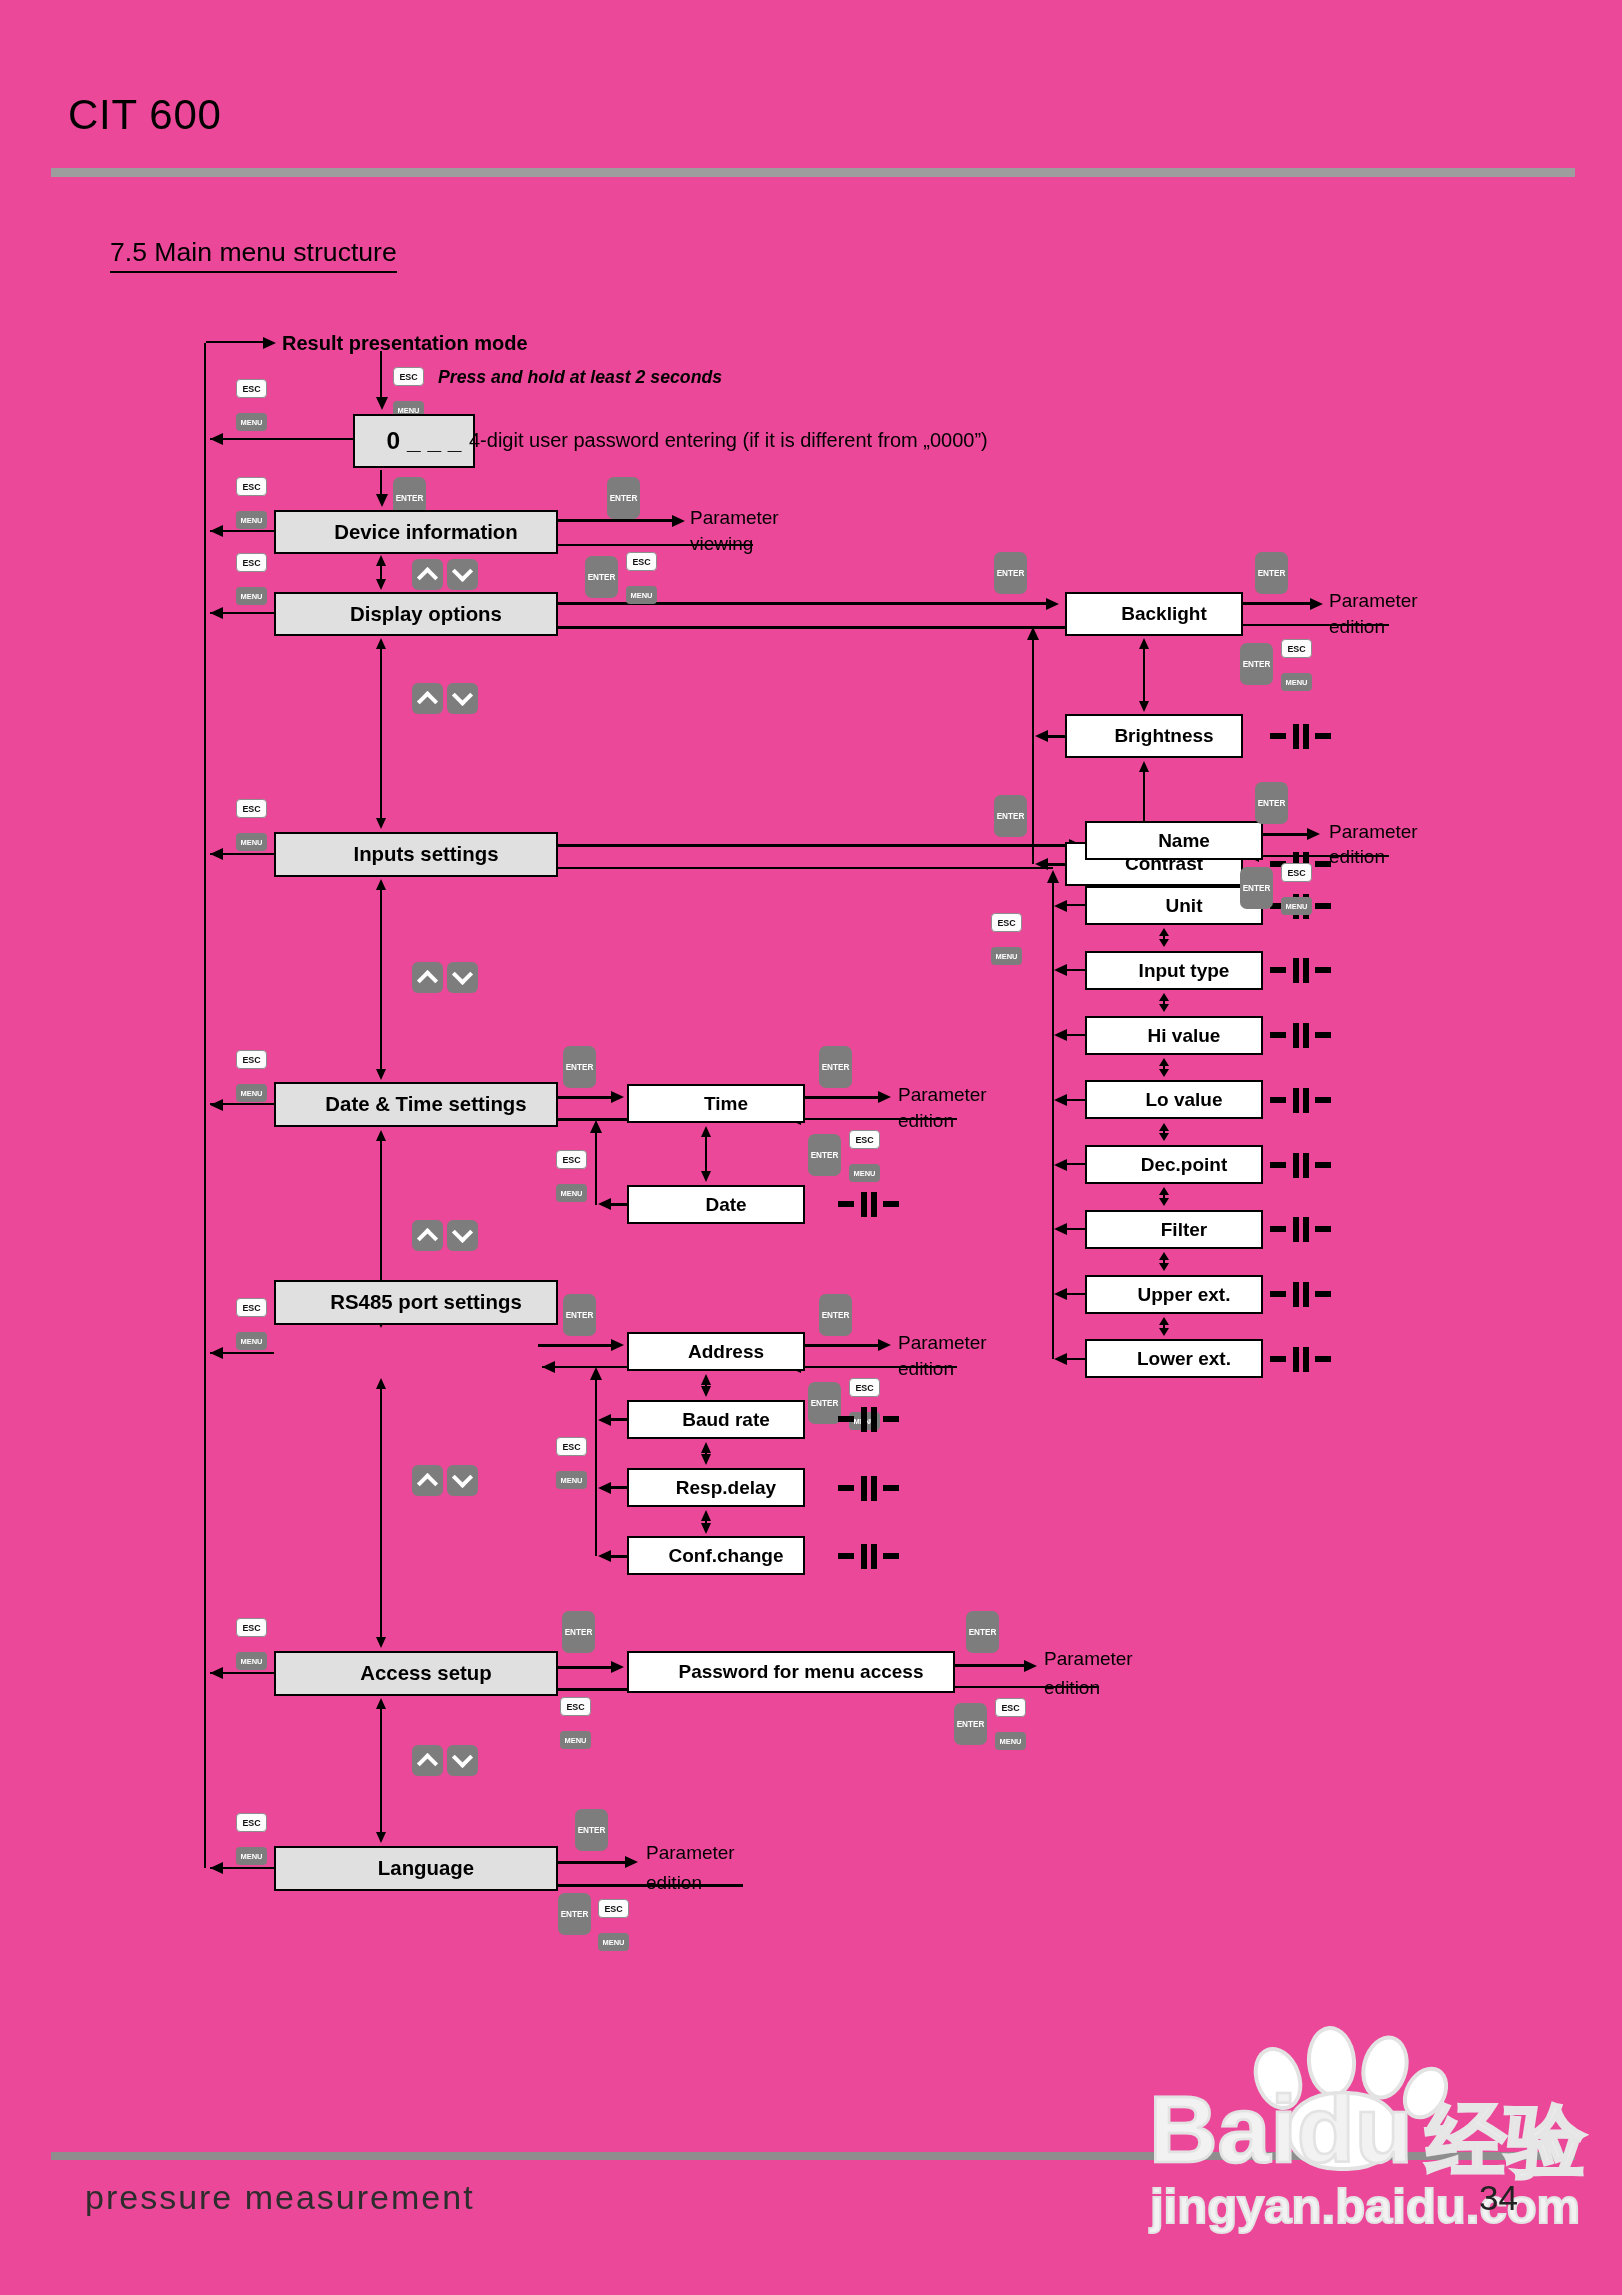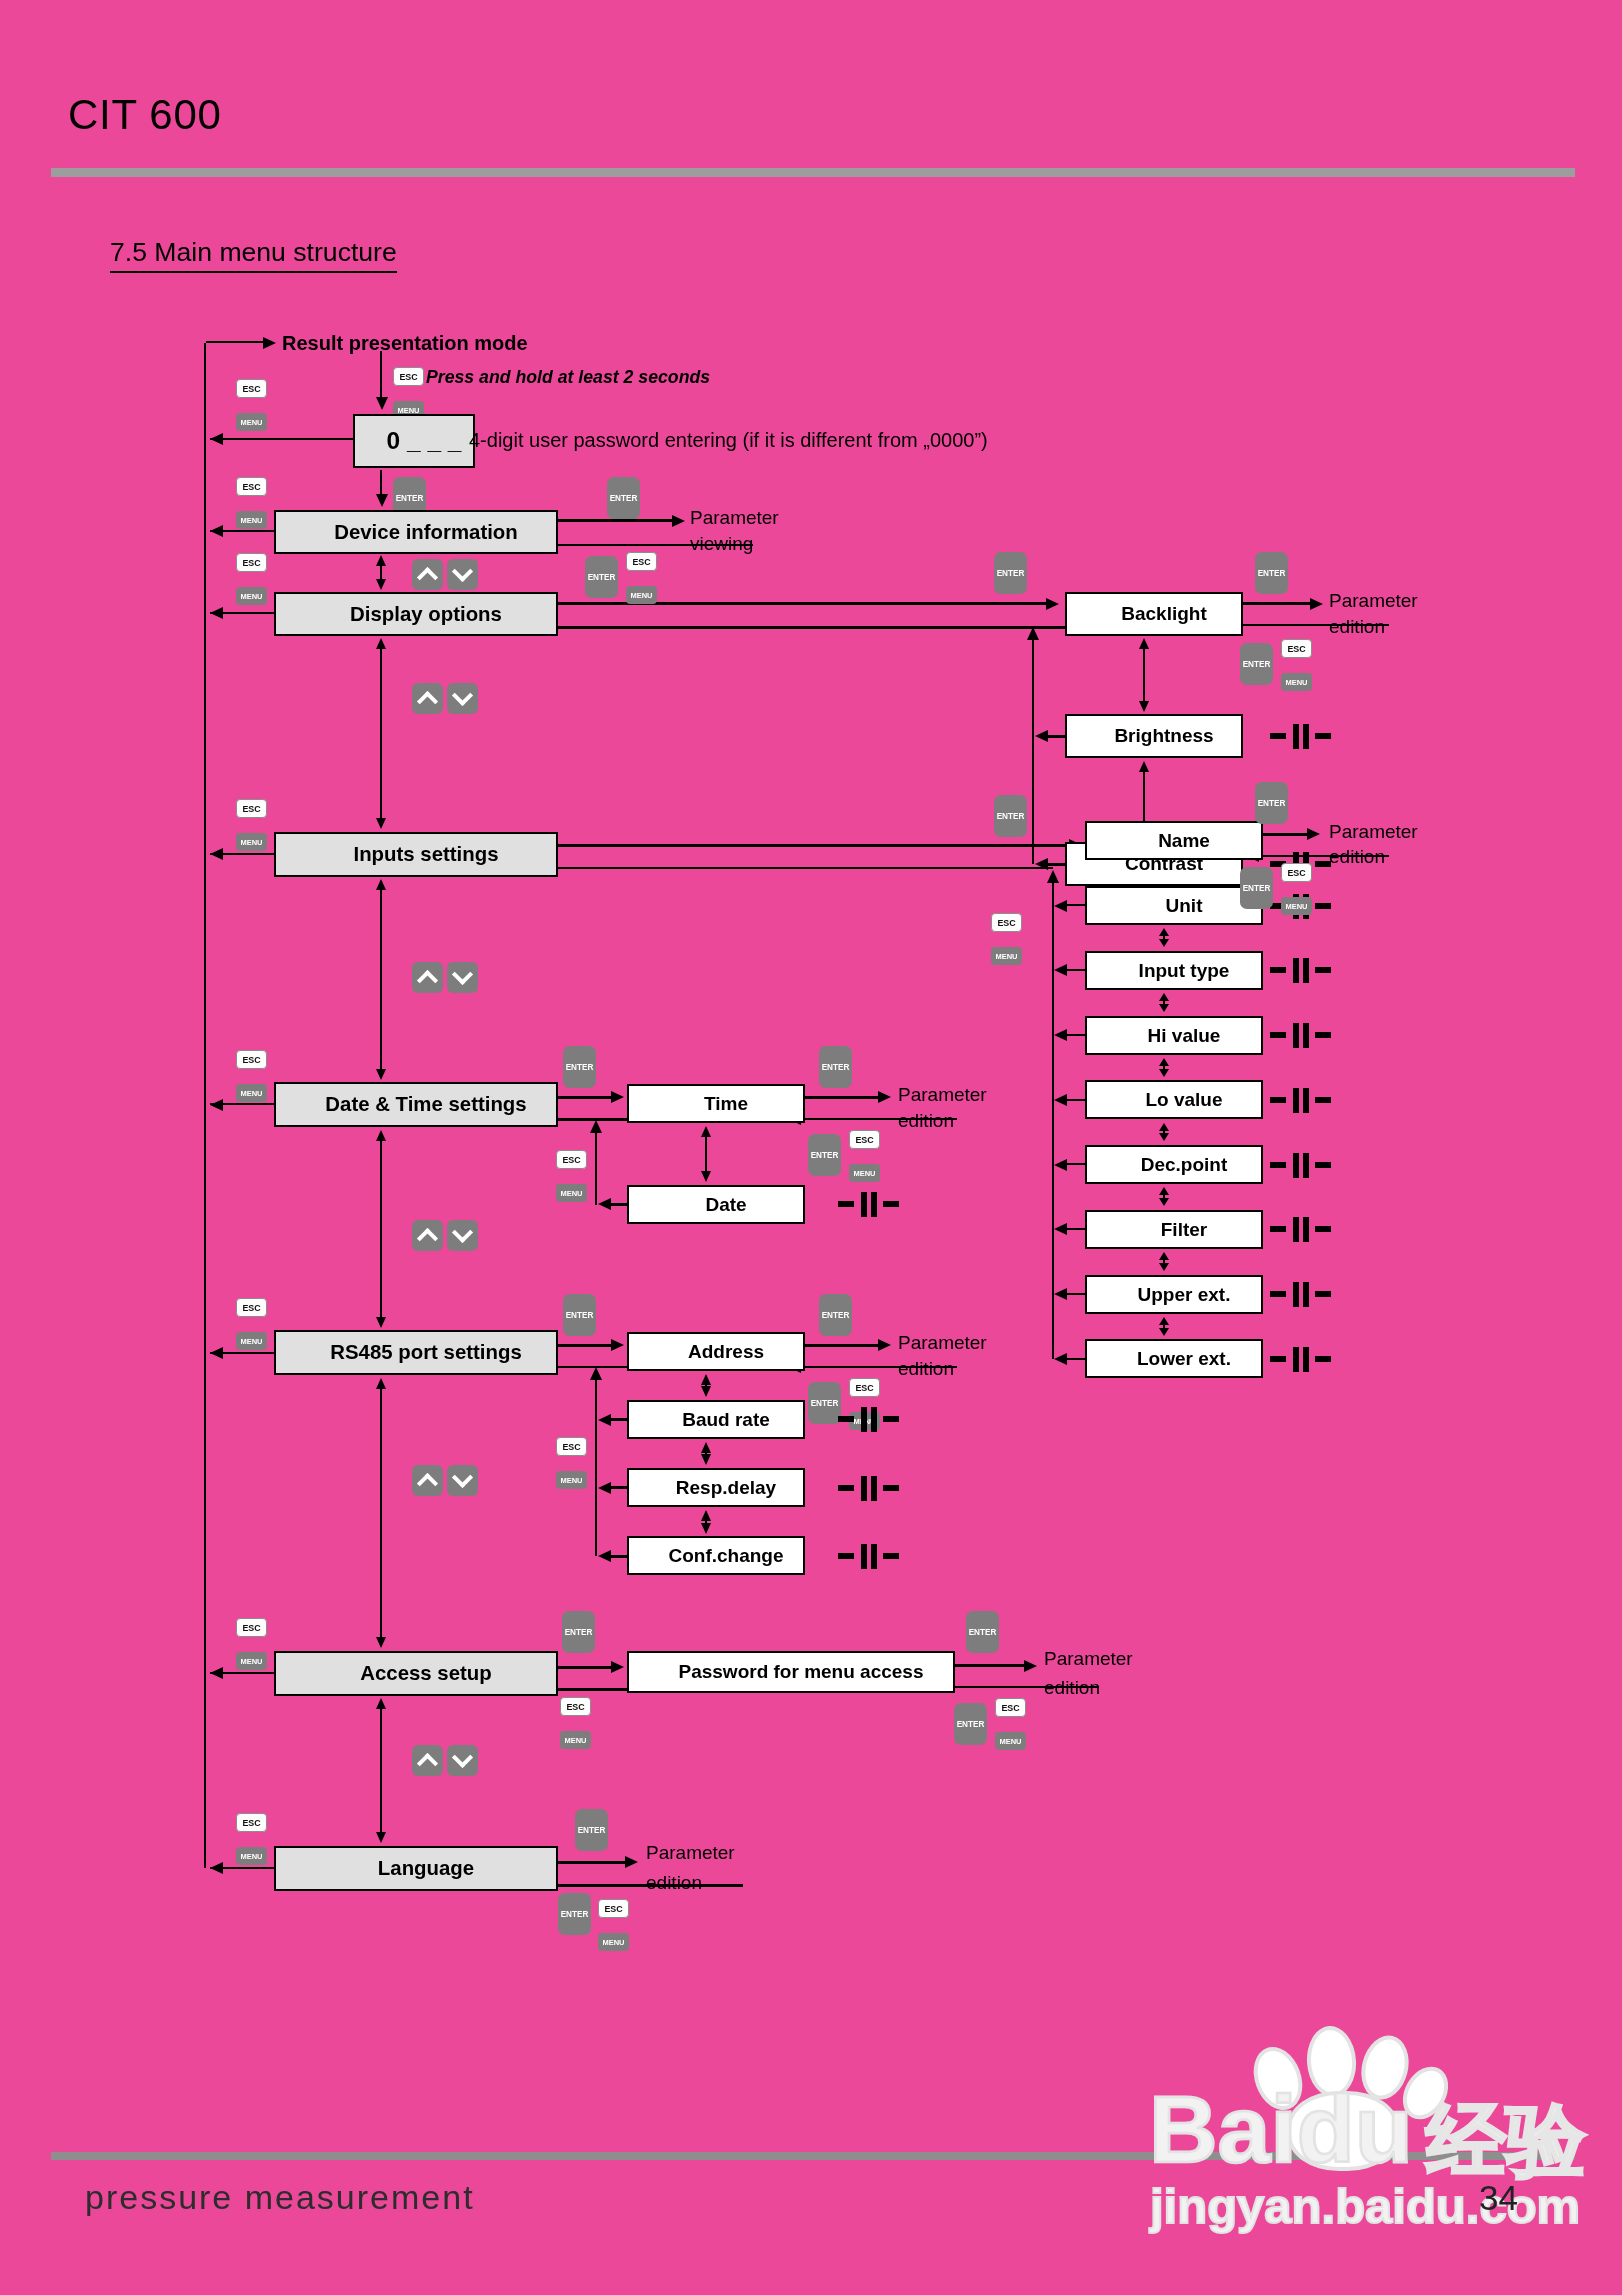--- a/index.html
+++ b/index.html
@@ -57,21 +57,21 @@
       <div class="vl" style="left: 204px; top: 343px; width: 2px; height: 1525px;"></div>
       <div class="hl" style="left: 206px; top: 341px; width: 65px; height: 2px;"></div>
       <div class="ah" style="left: 263px; top: 337px; border-top: 6.1px solid transparent; border-bottom: 6.1px solid transparent; border-left: 13.6px solid rgb(0, 0, 0);"></div>
       <div class="txt t29b" style="left: 282px; top: 331px;">Result presentation mode</div>
       <div class="vl" style="left: 380px; top: 351px; width: 2px; height: 49px;"></div>
       <div class="ah" style="left: 376px; top: 397px; border-left: 6.1px solid transparent; border-right: 6.1px solid transparent; border-top: 13.6px solid rgb(0, 0, 0);"></div>
       <div class="escbtn" style="left: 393px; top: 367px;">
         <div class="ek">ESC</div>
         <div class="mk">MENU</div>
       </div>
-      <div class="txt t26bi" style="left: 426px; top: 367px;">Press and hold at least 2 seconds</div>
+      <div class="txt t26bi" style="left: 438px; top: 367px;">Press and hold at least 2 seconds</div>
       <div class="dbox gray" style="left: 353px; top: 414px; width: 98px; height: 50px; font-size: 24.5px;">
         <span>0 _ _ _</span>
       </div>
       <div class="escbtn" style="left: 236px; top: 379px;">
         <div class="ek">ESC</div>
         <div class="mk">MENU</div>
       </div>
       <div class="hl" style="left: 210px; top: 438px; width: 143px; height: 2px;"></div>
       <div class="ah" style="left: 210px; top: 433px; border-top: 6.1px solid transparent; border-bottom: 6.1px solid transparent; border-right: 13.6px solid rgb(0, 0, 0);"></div>
       <div class="txt t29" style="left: 469px; top: 428px;">4-digit user password entering (if it is different from „0000”)</div>
@@ -407,21 +407,21 @@
       </div>
       <div class="ah" style="left: 376px; top: 1130px; border-left: 5.5px solid transparent; border-right: 5.5px solid transparent; border-bottom: 11px solid rgb(0, 0, 0);"></div>
       <div class="ah" style="left: 376px; top: 1317px; border-left: 5.5px solid transparent; border-right: 5.5px solid transparent; border-top: 11px solid rgb(0, 0, 0);"></div>
       <div class="vl" style="left: 380px; top: 1140px; width: 2px; height: 179px;"></div>
       <div class="udbtn" style="left: 412px; top: 1220px;">
         <div class="chev up"></div>
       </div>
       <div class="udbtn" style="left: 447px; top: 1220px;">
         <div class="chev dn"></div>
       </div>
-      <div class="dbox gray" style="left: 274px; top: 1330px; width: 260px; height: 41px; font-size: 20.4px;">
+      <div class="dbox gray" style="left: 274px; top: 1280px; width: 260px; height: 41px; font-size: 20.4px;">
         <span>RS485 port settings</span>
       </div>
       <div class="escbtn" style="left: 236px; top: 1298px;">
         <div class="ek">ESC</div>
         <div class="mk">MENU</div>
       </div>
       <div class="hl" style="left: 210px; top: 1352px; width: 64px; height: 2px;"></div>
       <div class="ah" style="left: 210px; top: 1347px; border-top: 6.1px solid transparent; border-bottom: 6.1px solid transparent; border-right: 13.6px solid rgb(0, 0, 0);"></div>
       <div class="hl" style="left: 538px; top: 1344px; width: 80px; height: 2.7px;"></div>
       <div class="ah" style="left: 611px; top: 1339px; border-top: 6.1px solid transparent; border-bottom: 6.1px solid transparent; border-left: 13.6px solid rgb(0, 0, 0);"></div>

